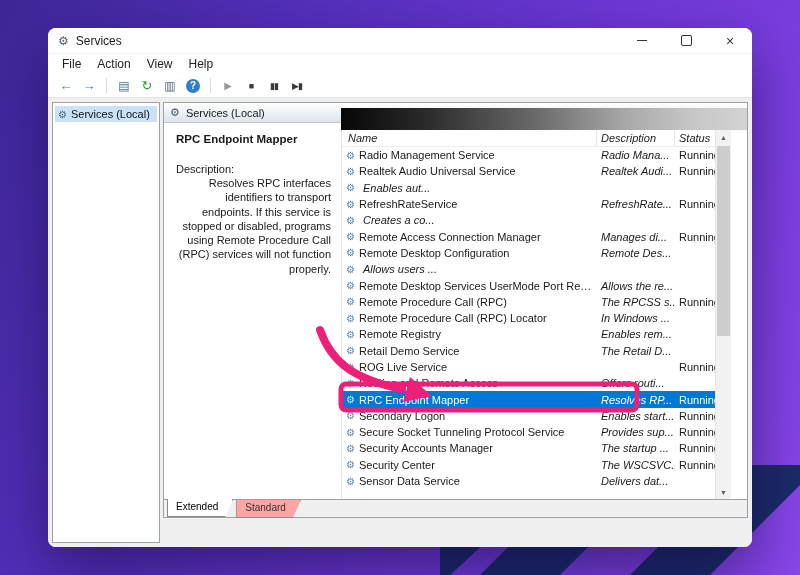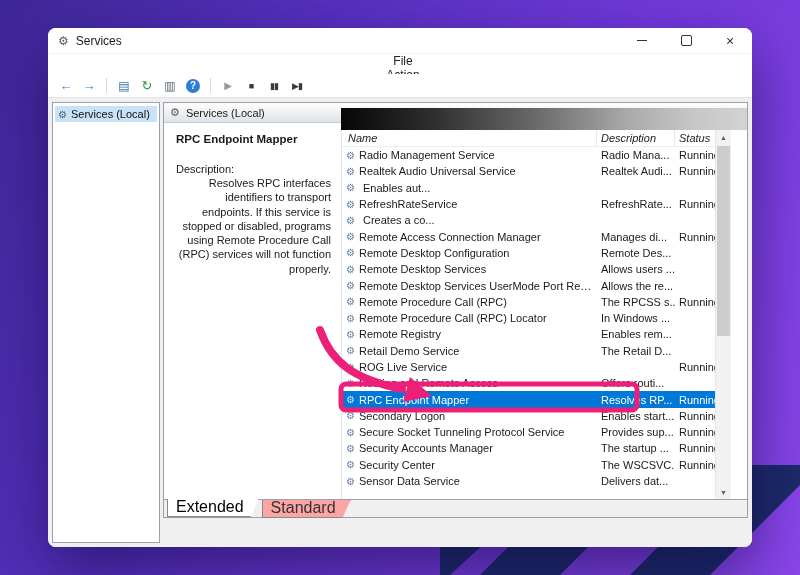--- a/index.html
+++ b/index.html
@@ -20,21 +20,21 @@
     display:flex;align-items:center;padding-left:10px;font-size:12px;color:#1a1a1a;
     border-bottom:1px solid #f3f3f3;box-sizing:border-box;}
   .title-icon{font-size:12px;color:#51606d;margin-right:7px;}
   .win-controls{margin-left:auto;display:flex;height:100%;}
   .win-btn{width:44px;height:100%;display:flex;align-items:center;justify-content:center;
     background:transparent;border:none;color:#333;cursor:default;}
   .dash{display:block;width:10px;height:1px;background:#333;}
   .sqr{display:block;width:9px;height:9px;border:1px solid #333;border-radius:2px;}
   .close-btn{font-size:14px;}
   .menubar{position:absolute;top:26px;left:0;right:0;height:20px;background:#fff;
-    display:flex;align-items:center;padding-left:6px;font-size:12px;color:#222;flex-direction:column;}
+    display:flex;align-items:center;padding-left:6px;font-size:12px;color:#222;}
   .menu-item{padding:0 8px;}
   .toolbar{position:absolute;top:46px;left:0;right:0;height:24px;background:#fff;
     display:flex;align-items:center;padding-left:8px;gap:3px;font-size:12px;
     border-bottom:1px solid #e2e2e2;box-sizing:border-box;}
   .tb-icon{width:20px;height:19px;display:flex;align-items:center;justify-content:center;}
   .arrow-blue{color:#2f7cd6;font-weight:bold;font-size:13px;}
   .tb-sep{width:1px;height:15px;background:#d9d9d9;margin:0 4px;}
   .icon-tree{color:#3a6ea5;font-size:12px;}
   .icon-refresh{color:#2f9e44;font-size:13px;}
   .icon-export{color:#5a6a7a;font-size:12px;}
@@ -70,34 +70,34 @@
   .list-header{display:flex;margin-top:7px;height:16px;align-items:center;font-size:11px;
     color:#222;border-bottom:1px solid #eee;}
   .hcol{box-sizing:border-box;height:100%;display:flex;align-items:center;font-style:italic;}
   .hcol-name{width:255px;padding-left:6px;border-right:1px solid #e8e8e8;}
   .hcol-desc{width:78px;padding-left:4px;border-right:1px solid #e8e8e8;}
   .hcol-status{width:46px;padding-left:4px;}
   .rows{}
   .row{display:flex;align-items:center;height:16.3px;font-size:11px;color:#1a1a1a;}
   .ricon{width:17px;text-align:center;font-size:10px;color:#5f7ea6;flex:none;}
   .rname{width:238px;white-space:nowrap;overflow:hidden;text-overflow:ellipsis;flex:none;}
-  .rdesc{width:74px;padding-left:4px;white-space:nowrap;overflow:hidden;flex:none;}
+  .rdesc{width:74px;padding-left:4px;white-space:nowrap;overflow:hidden;flex:none;font-style:italic;}
   .rstatus{width:46px;padding-left:4px;white-space:nowrap;overflow:hidden;flex:none;}
   .row.selected{background:var(--sel-blue,#0078d7);color:#fff;}
   .row.selected .ricon{color:#d6e6f8;}
   
   .vscrollbar{position:absolute;right:0;top:7px;bottom:0;width:16px;background:#f2f2f2;
     border-left:1px solid #e6e6e6;box-sizing:border-box;}
   .scroll-arrow{height:14px;display:flex;align-items:center;justify-content:center;
     font-size:7px;color:#5e5e5e;}
   .scroll-arrow.down{position:absolute;bottom:0;left:0;right:0;}
   .scroll-thumb{position:absolute;left:1px;right:1px;top:16px;height:190px;background:#cdcdcd;}
   
   .tabs{position:absolute;left:0;right:0;bottom:0;height:18px;background:#f0f0f0;
-    border-top:1px solid #9ba1a9;display:flex;padding-left:3px;font-size:16px;box-sizing:border-box;}
+    border-top:1px solid #9ba1a9;display:flex;padding-left:3px;font-size:10px;box-sizing:border-box;}
   .tab{padding:1px 14px 2px 8px;border:1px solid #8a8a8a;border-top:none;margin-right:3px;
     clip-path:polygon(0 0,100% 0,calc(100% - 8px) 100%,0 100%);height:14px;line-height:13px;}
   .tab.active{background:#fff;margin-top:-1px;}
   .tab.inactive{background:#fca5a5;color:#333;}
   
   .annotation{position:absolute;left:0;top:0;z-index:10;pointer-events:none;}
 </style>
 </head>
 <body>
 
@@ -213,21 +213,20 @@
     <span class="rstatus">Running</span>
   </div>
             <div class="row">
     <span class="ricon">⚙</span>
     <span class="rname">Remote Desktop Configuration</span>
     <span class="rdesc">Remote Des...</span>
     <span class="rstatus"></span>
   </div>
             <div class="row">
     <span class="ricon">⚙</span>
-    <span class="rname">Remote Desktop Services</span>
     <span class="rdesc">Allows users ...</span>
     <span class="rstatus"></span>
   </div>
             <div class="row">
     <span class="ricon">⚙</span>
     <span class="rname">Remote Desktop Services UserMode Port Redirector</span>
     <span class="rdesc">Allows the re...</span>
     <span class="rstatus"></span>
   </div>
             <div class="row">

